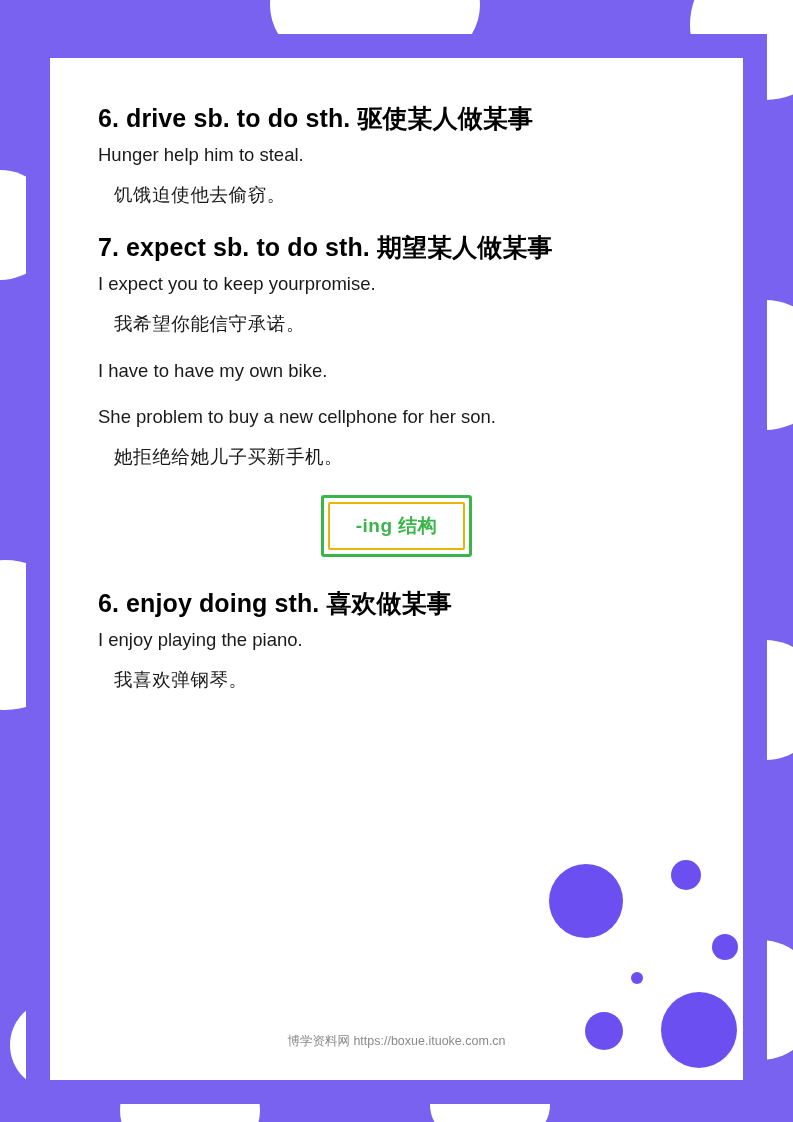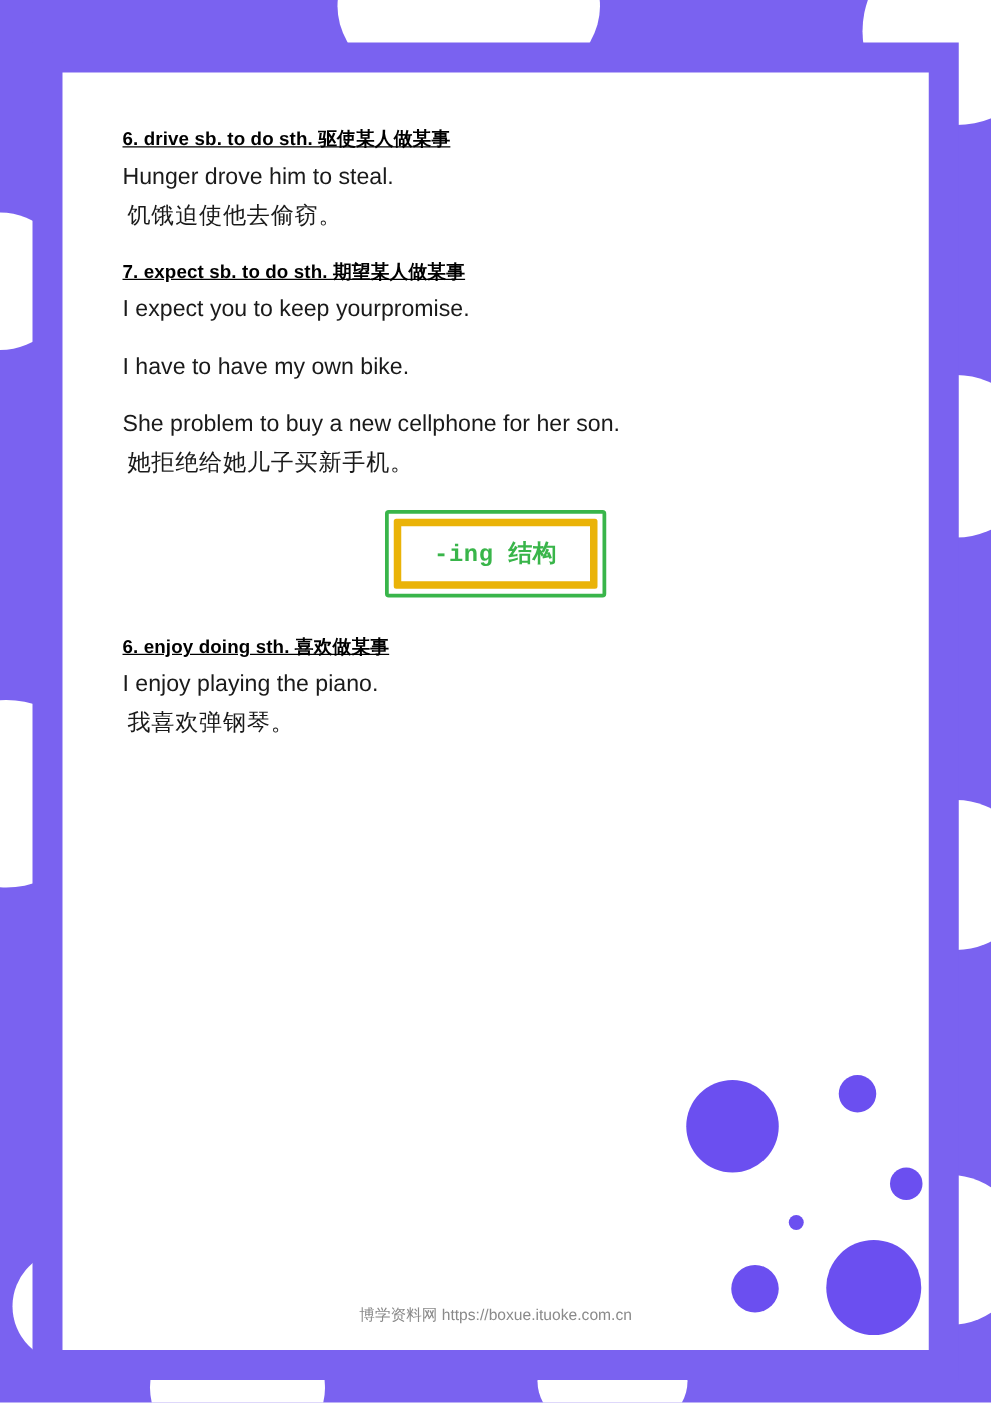--- a/index.html
+++ b/index.html
@@ -75,65 +75,63 @@
   .content {
     position: relative;
     z-index: 3;
   }
 
   .entry {
     margin-bottom: 24px;
   }
   .entry-title {
     font-weight: bold;
-    font-size: 15px;
+    font-size: 25px;
     color: #000000;
     margin: 0 0 9px 0;
     letter-spacing: 0.1px;
-    text-decoration: underline;
   }
   .entry-en {
     font-size: 18.5px;
     color: #1a1a1a;
     margin: 0 0 7px 0;
   }
   .entry-cn {
     font-size: 18.5px;
     color: #1a1a1a;
-    margin: 4px;
+    margin: 16px;
     letter-spacing: 0.6px;
   }
 
   .section-badge-wrap {
     display: flex;
     justify-content: center;
     margin: 26px 0 30px 0;
   }
   .section-badge {
     border: 3px solid #39b54a;
     padding: 4px;
     border-radius: 3px;
   }
   .section-badge-inner {
-    border: 6px solid #eab308;
+    border: 2px solid #eab308;
     padding: 9px 26px;
     border-radius: 2px;
     font-weight: bold;
     font-size: 19px;
     color: #39b54a;
     letter-spacing: 0.5px;
     white-space: nowrap;
-    font-family: Liberation Mono, monospace;
   }
 
   .footer-note {
     position: absolute;
     left: 0;
     right: 0;
-    bottom: 19px;
+    bottom: 30px;
     text-align: center;
     font-size: 12.5px;
     color: #8a8a8a;
     z-index: 4;
   }
 </style>
 </head>
 <body>
 
 <div class="bg-layer">
@@ -156,27 +154,28 @@
     <div class="dot d2"></div>
     <div class="dot d3"></div>
     <div class="dot d4"></div>
     <div class="dot d5"></div>
     <div class="dot d6"></div>
 
     <div class="content">
 
       <div class="entry">
         <p class="entry-title">6. drive sb. to do sth.  驱使某人做某事</p>
-        <p class="entry-en">Hunger drove him to steal.</p>
+        <p class="entry-en">Hunger help him to steal.</p>
         <p class="entry-cn">饥饿迫使他去偷窃。</p>
       </div>
 
       <div class="entry">
         <p class="entry-title">7. expect sb. to do sth.  期望某人做某事</p>
         <p class="entry-en">I expect you to keep yourpromise.</p>
+        <p class="entry-cn">我希望你能信守承诺。</p>
       </div>
 
       <div class="entry">
         <p class="entry-en">I have to have my own bike.</p>
       </div>
 
 
       <div class="entry">
         <p class="entry-en">She problem to buy a new cellphone for her son.</p>
         <p class="entry-cn">她拒绝给她儿子买新手机。</p>

